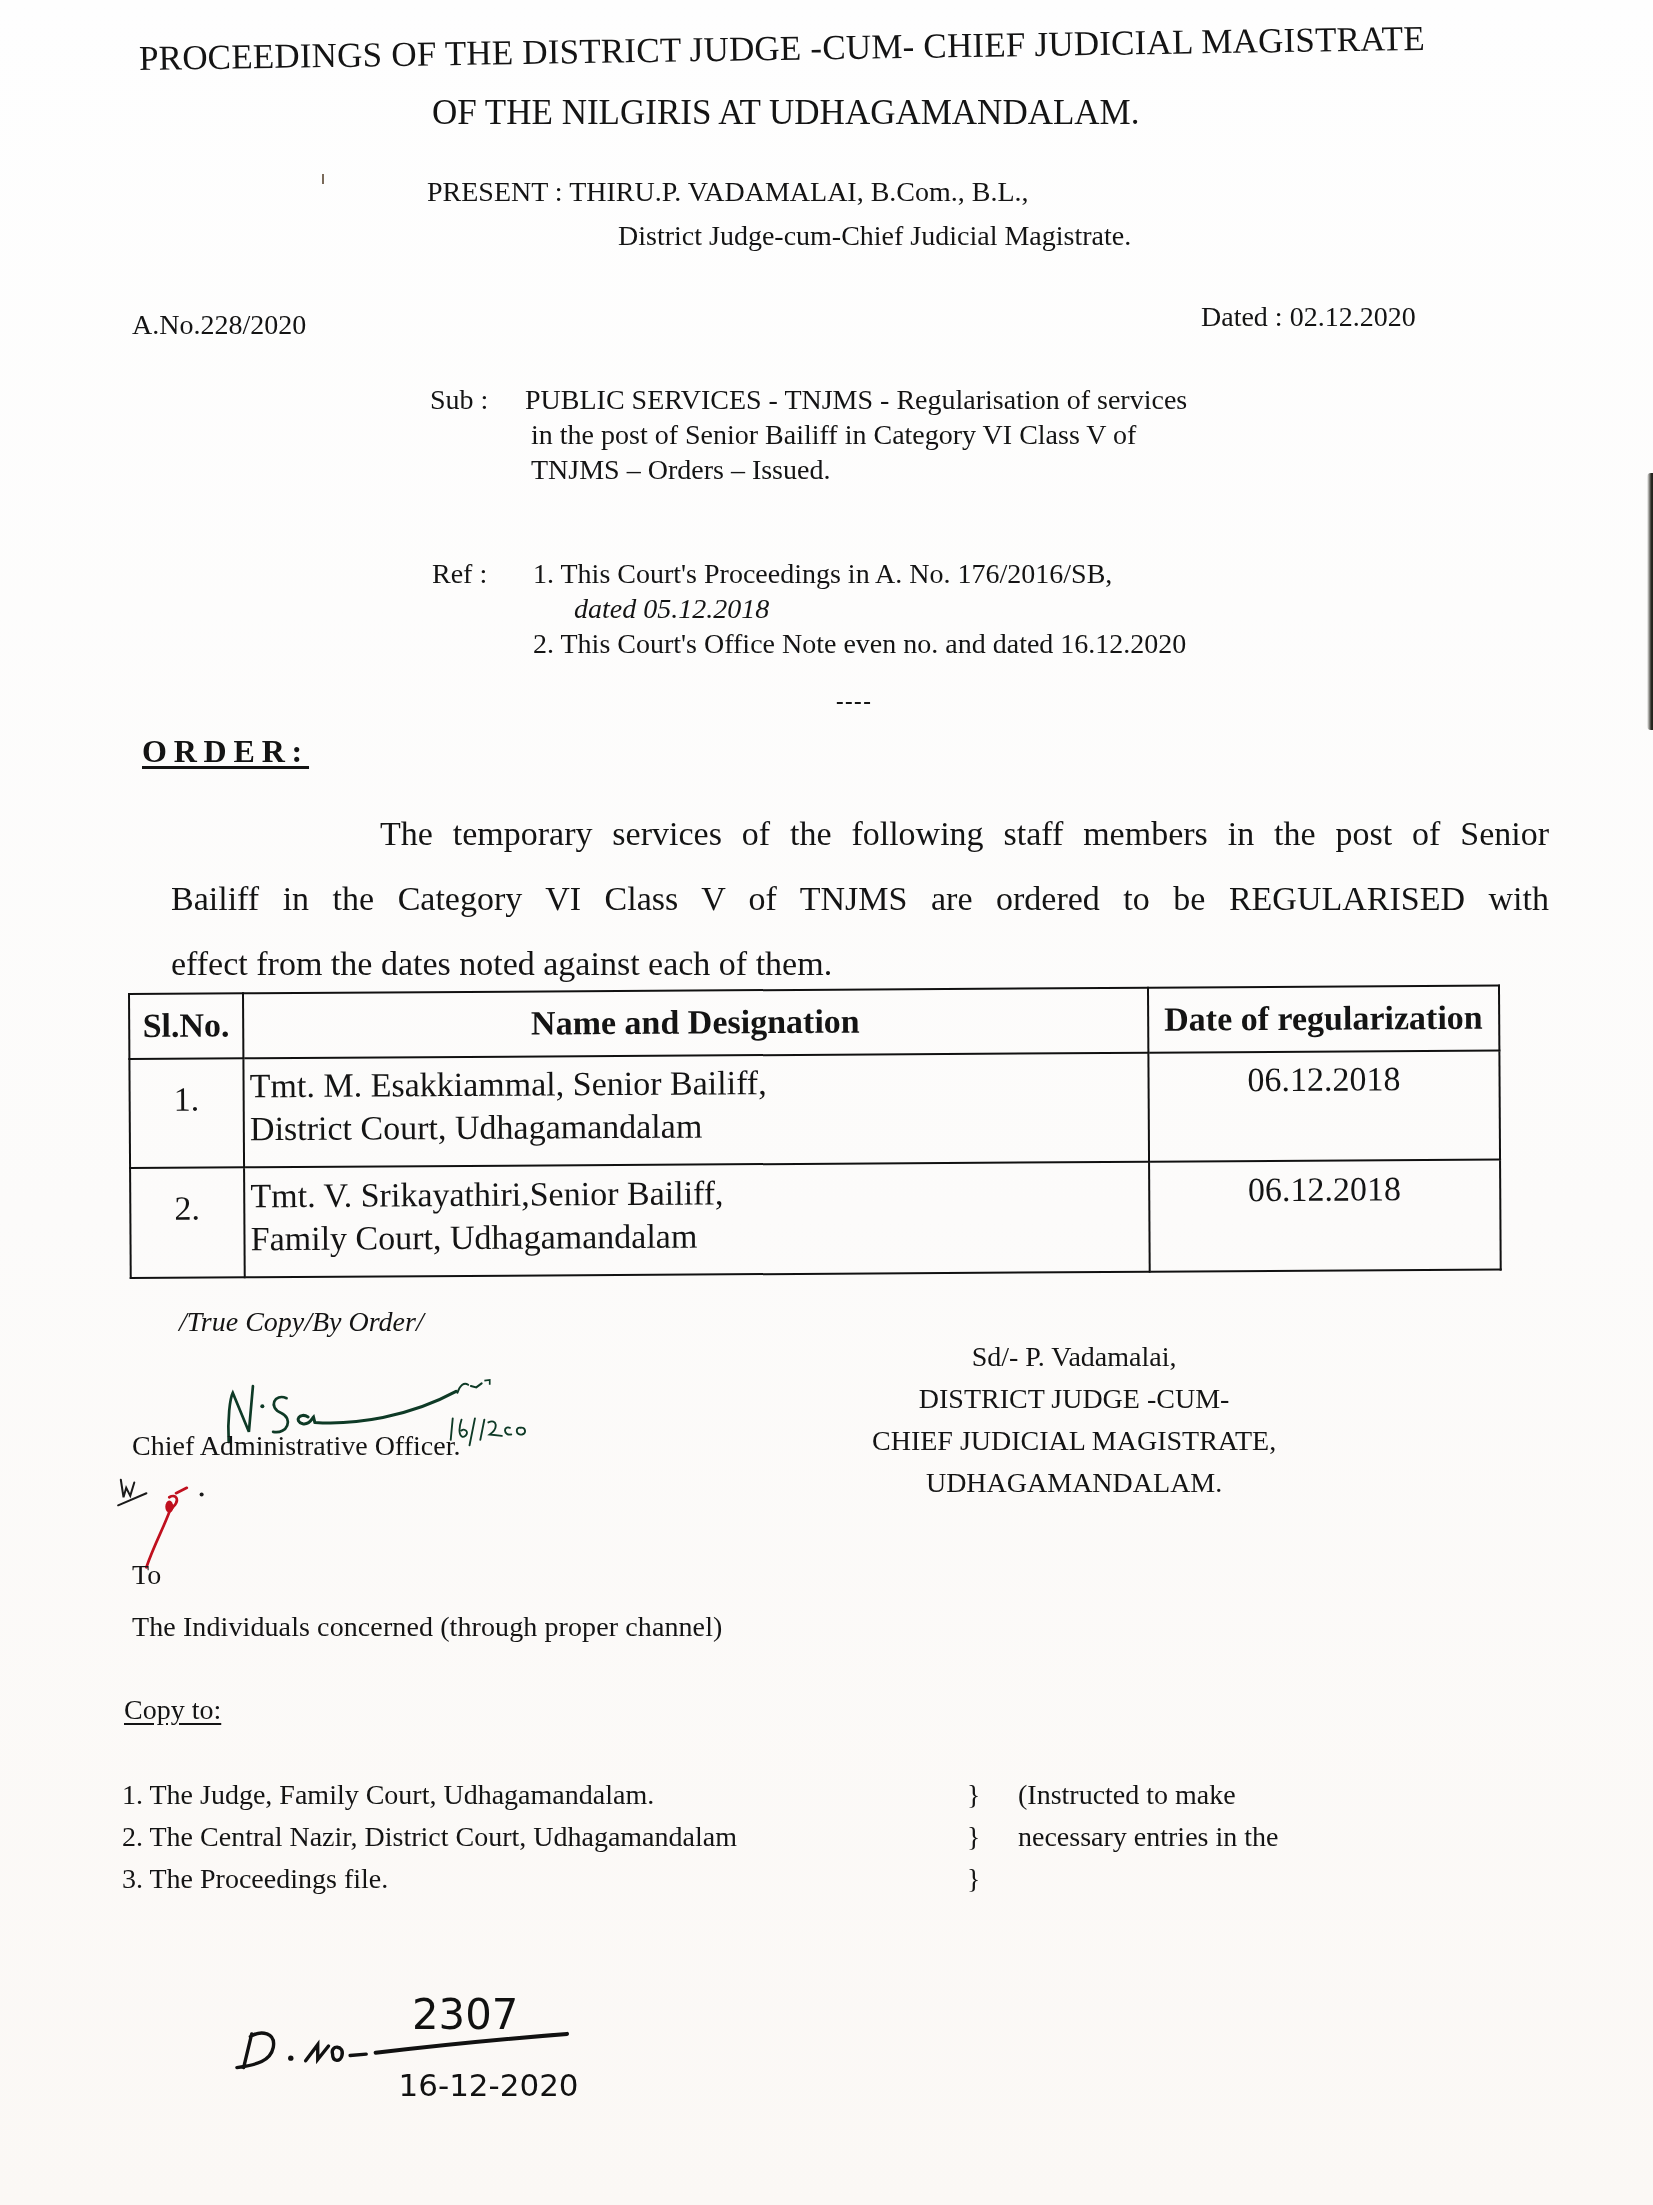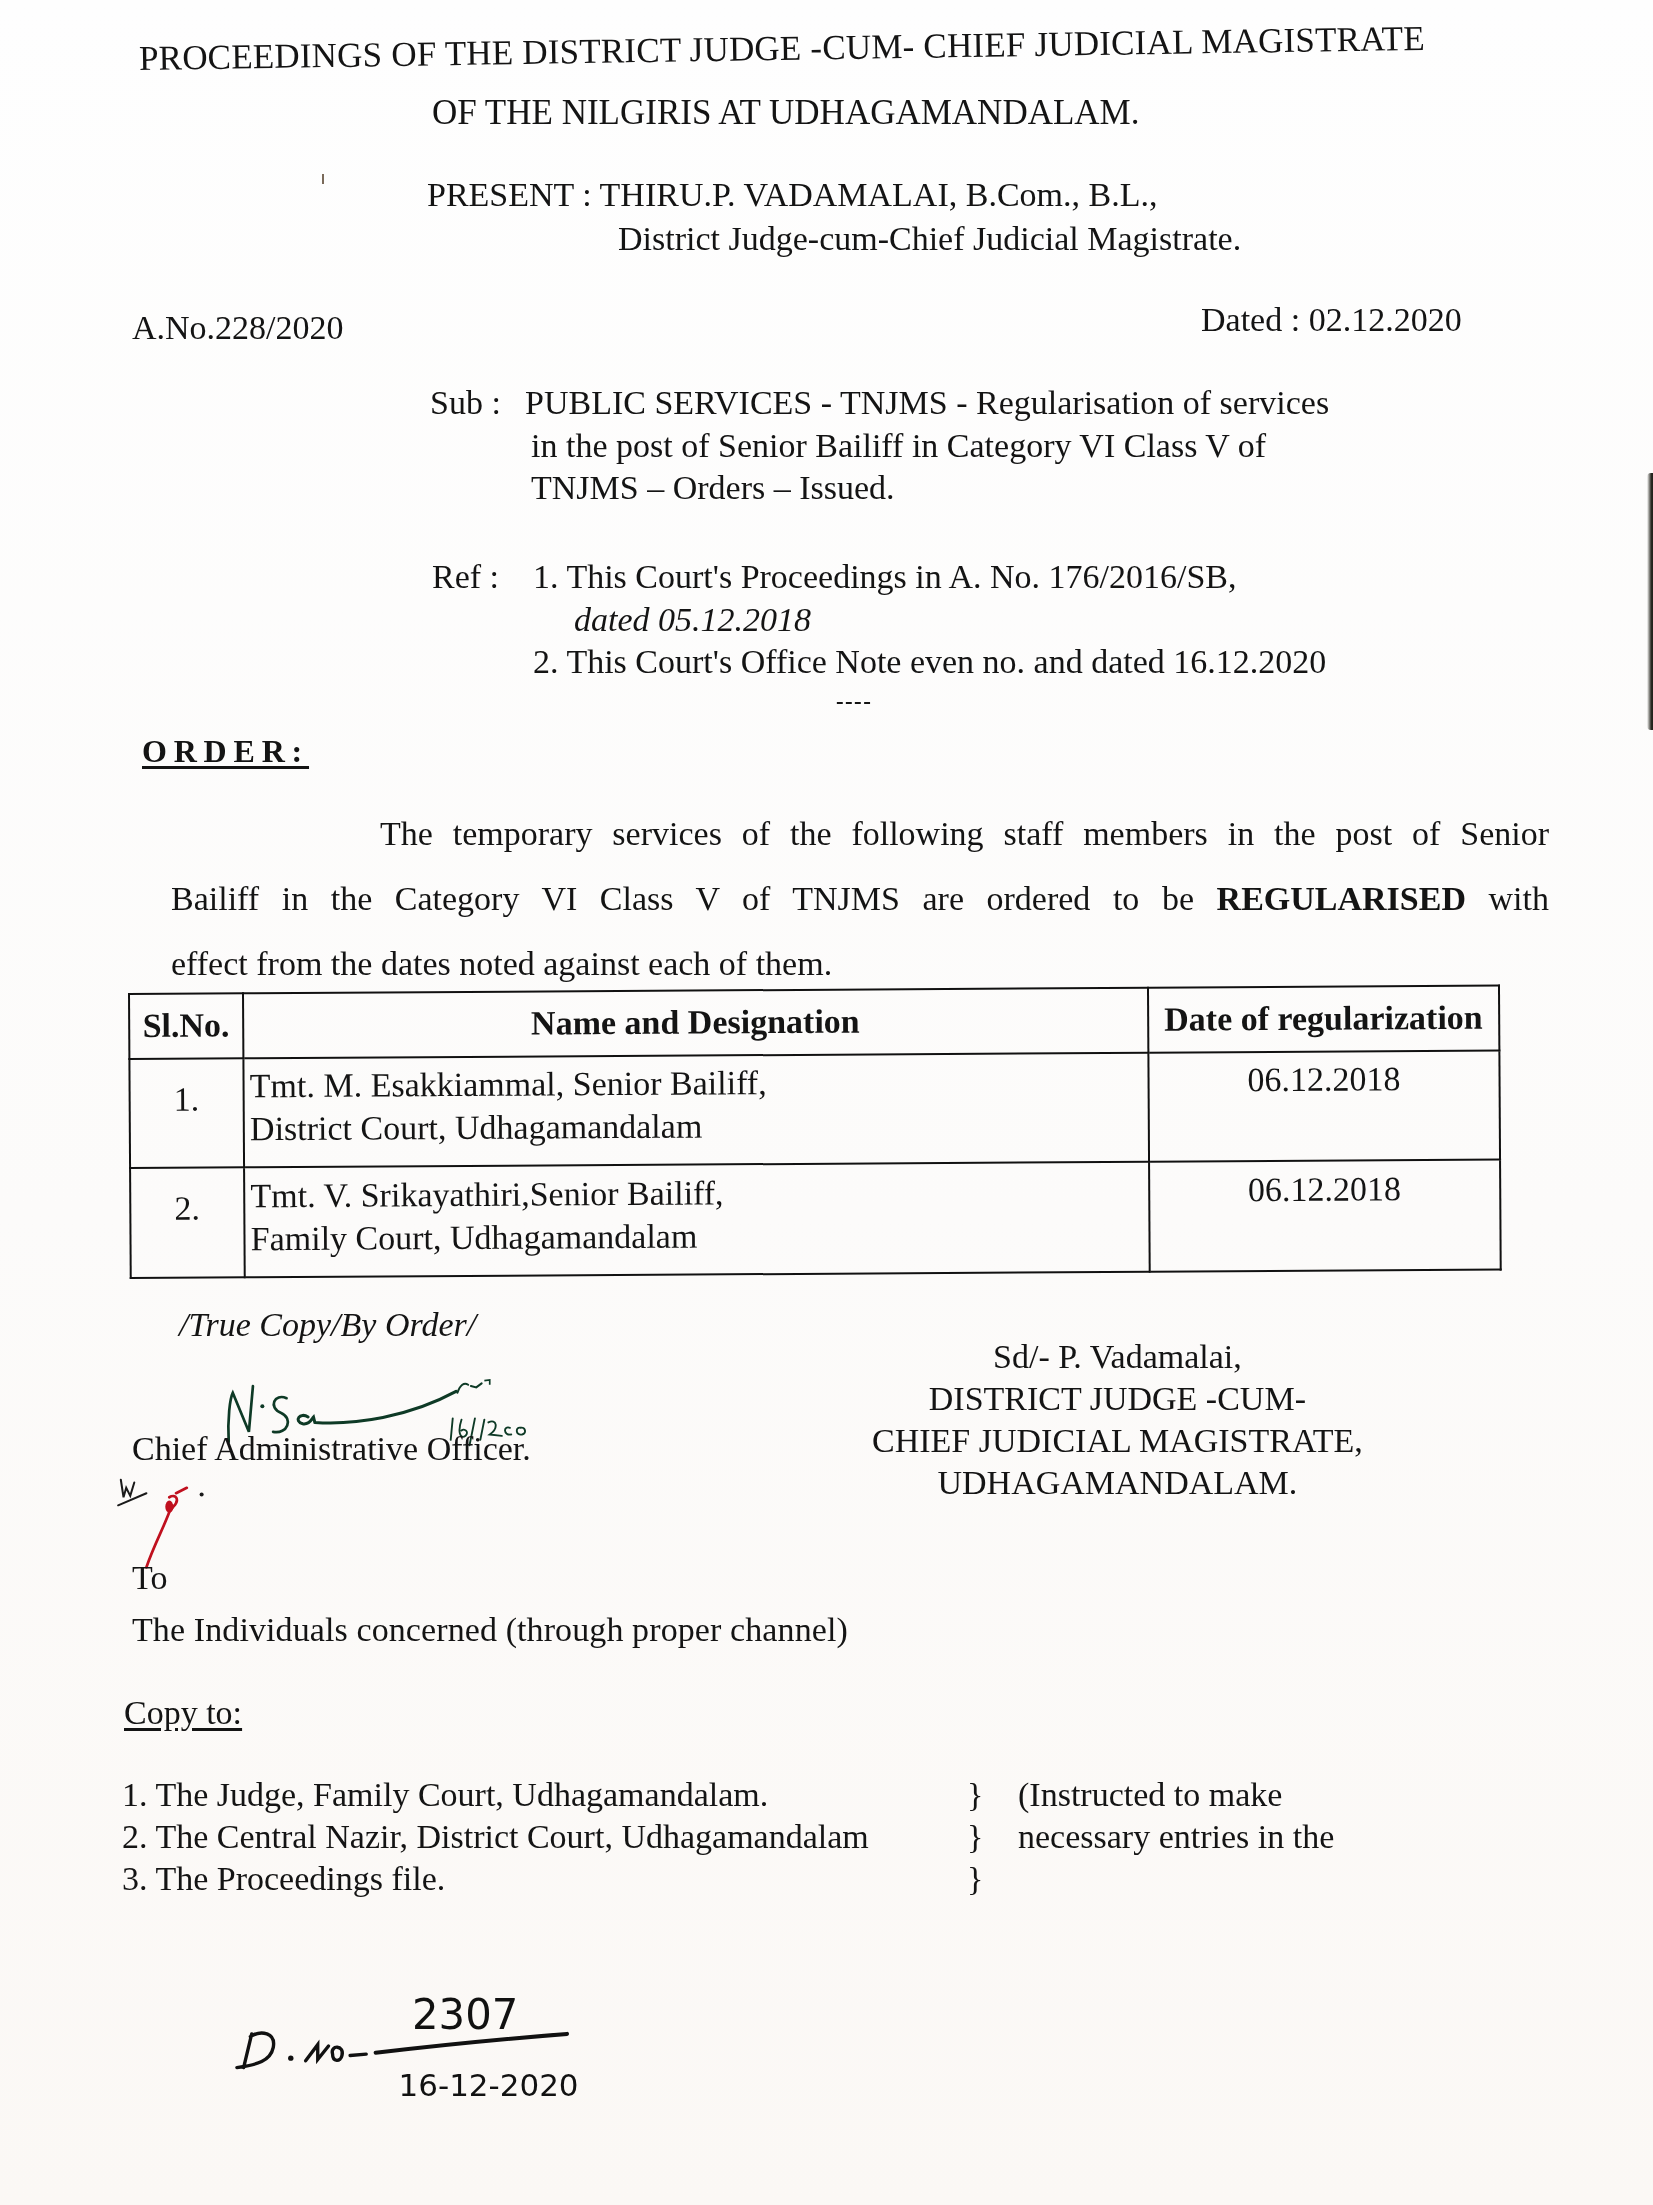--- a/index.html
+++ b/index.html
@@ -10,21 +10,21 @@
     body {
       width: 1654px;
       height: 2205px;
       position: relative;
       overflow: hidden;
       font-family: "Liberation Serif", "DejaVu Serif", serif;
       color: #141414;
       background: linear-gradient(180deg, #fefefe 0%, #fcfbfa 55%, #fbf8f5 100%);
     }
     .abs { position: absolute; }
-    .doc-text { font-size: 34px; line-height: 1.25; white-space: nowrap; }
+    .doc-text { font-size: 28px; line-height: 1.25; white-space: nowrap; }
 
     .title-line1 { left: 139px; top: 37px; font-size: 35px; transform: rotate(-0.9deg); transform-origin: left center; letter-spacing: 0.2px; }
     .title-line2 { left: 432px; top: 91px; font-size: 35px; }
 
     .present-line1 { left: 427px; top: 174px; }
     .present-line2 { left: 618px; top: 218px; }
 
     .ref-no { left: 132px; top: 307px; }
     .dated { left: 1201px; top: 299px; }
 
@@ -38,21 +38,21 @@
     .ref-item2 { display: block; padding-left: 101px; }
 
     .separator { left: 836px; top: 689px; font-size: 23px; font-weight: bold; letter-spacing: 1.4px; }
 
     .order-heading { left: 142px; top: 733px; font-size: 32px; font-weight: bold; letter-spacing: 6.8px; text-decoration: underline; text-underline-offset: 4px; }
 
     .para { left: 125px; top: 801px; width: 1378px; font-size: 34px; line-height: 65px; margin-left: 46px; }
     .para-line { display: block; text-align: justify; text-align-last: justify; white-space: nowrap; }
     .para-line.first { padding-left: 209px; }
     .para-line.last { text-align-last: left; }
-    .para strong { font-weight: bold; }
+    .para strong { font-weight: normal; }
 
     .reg-table {
       position: absolute;
       left: 128px; top: 993px;
       width: 1372px;
       border-collapse: collapse;
       transform: rotate(-0.35deg);
       transform-origin: left top;
       font-size: 34px;
     }

